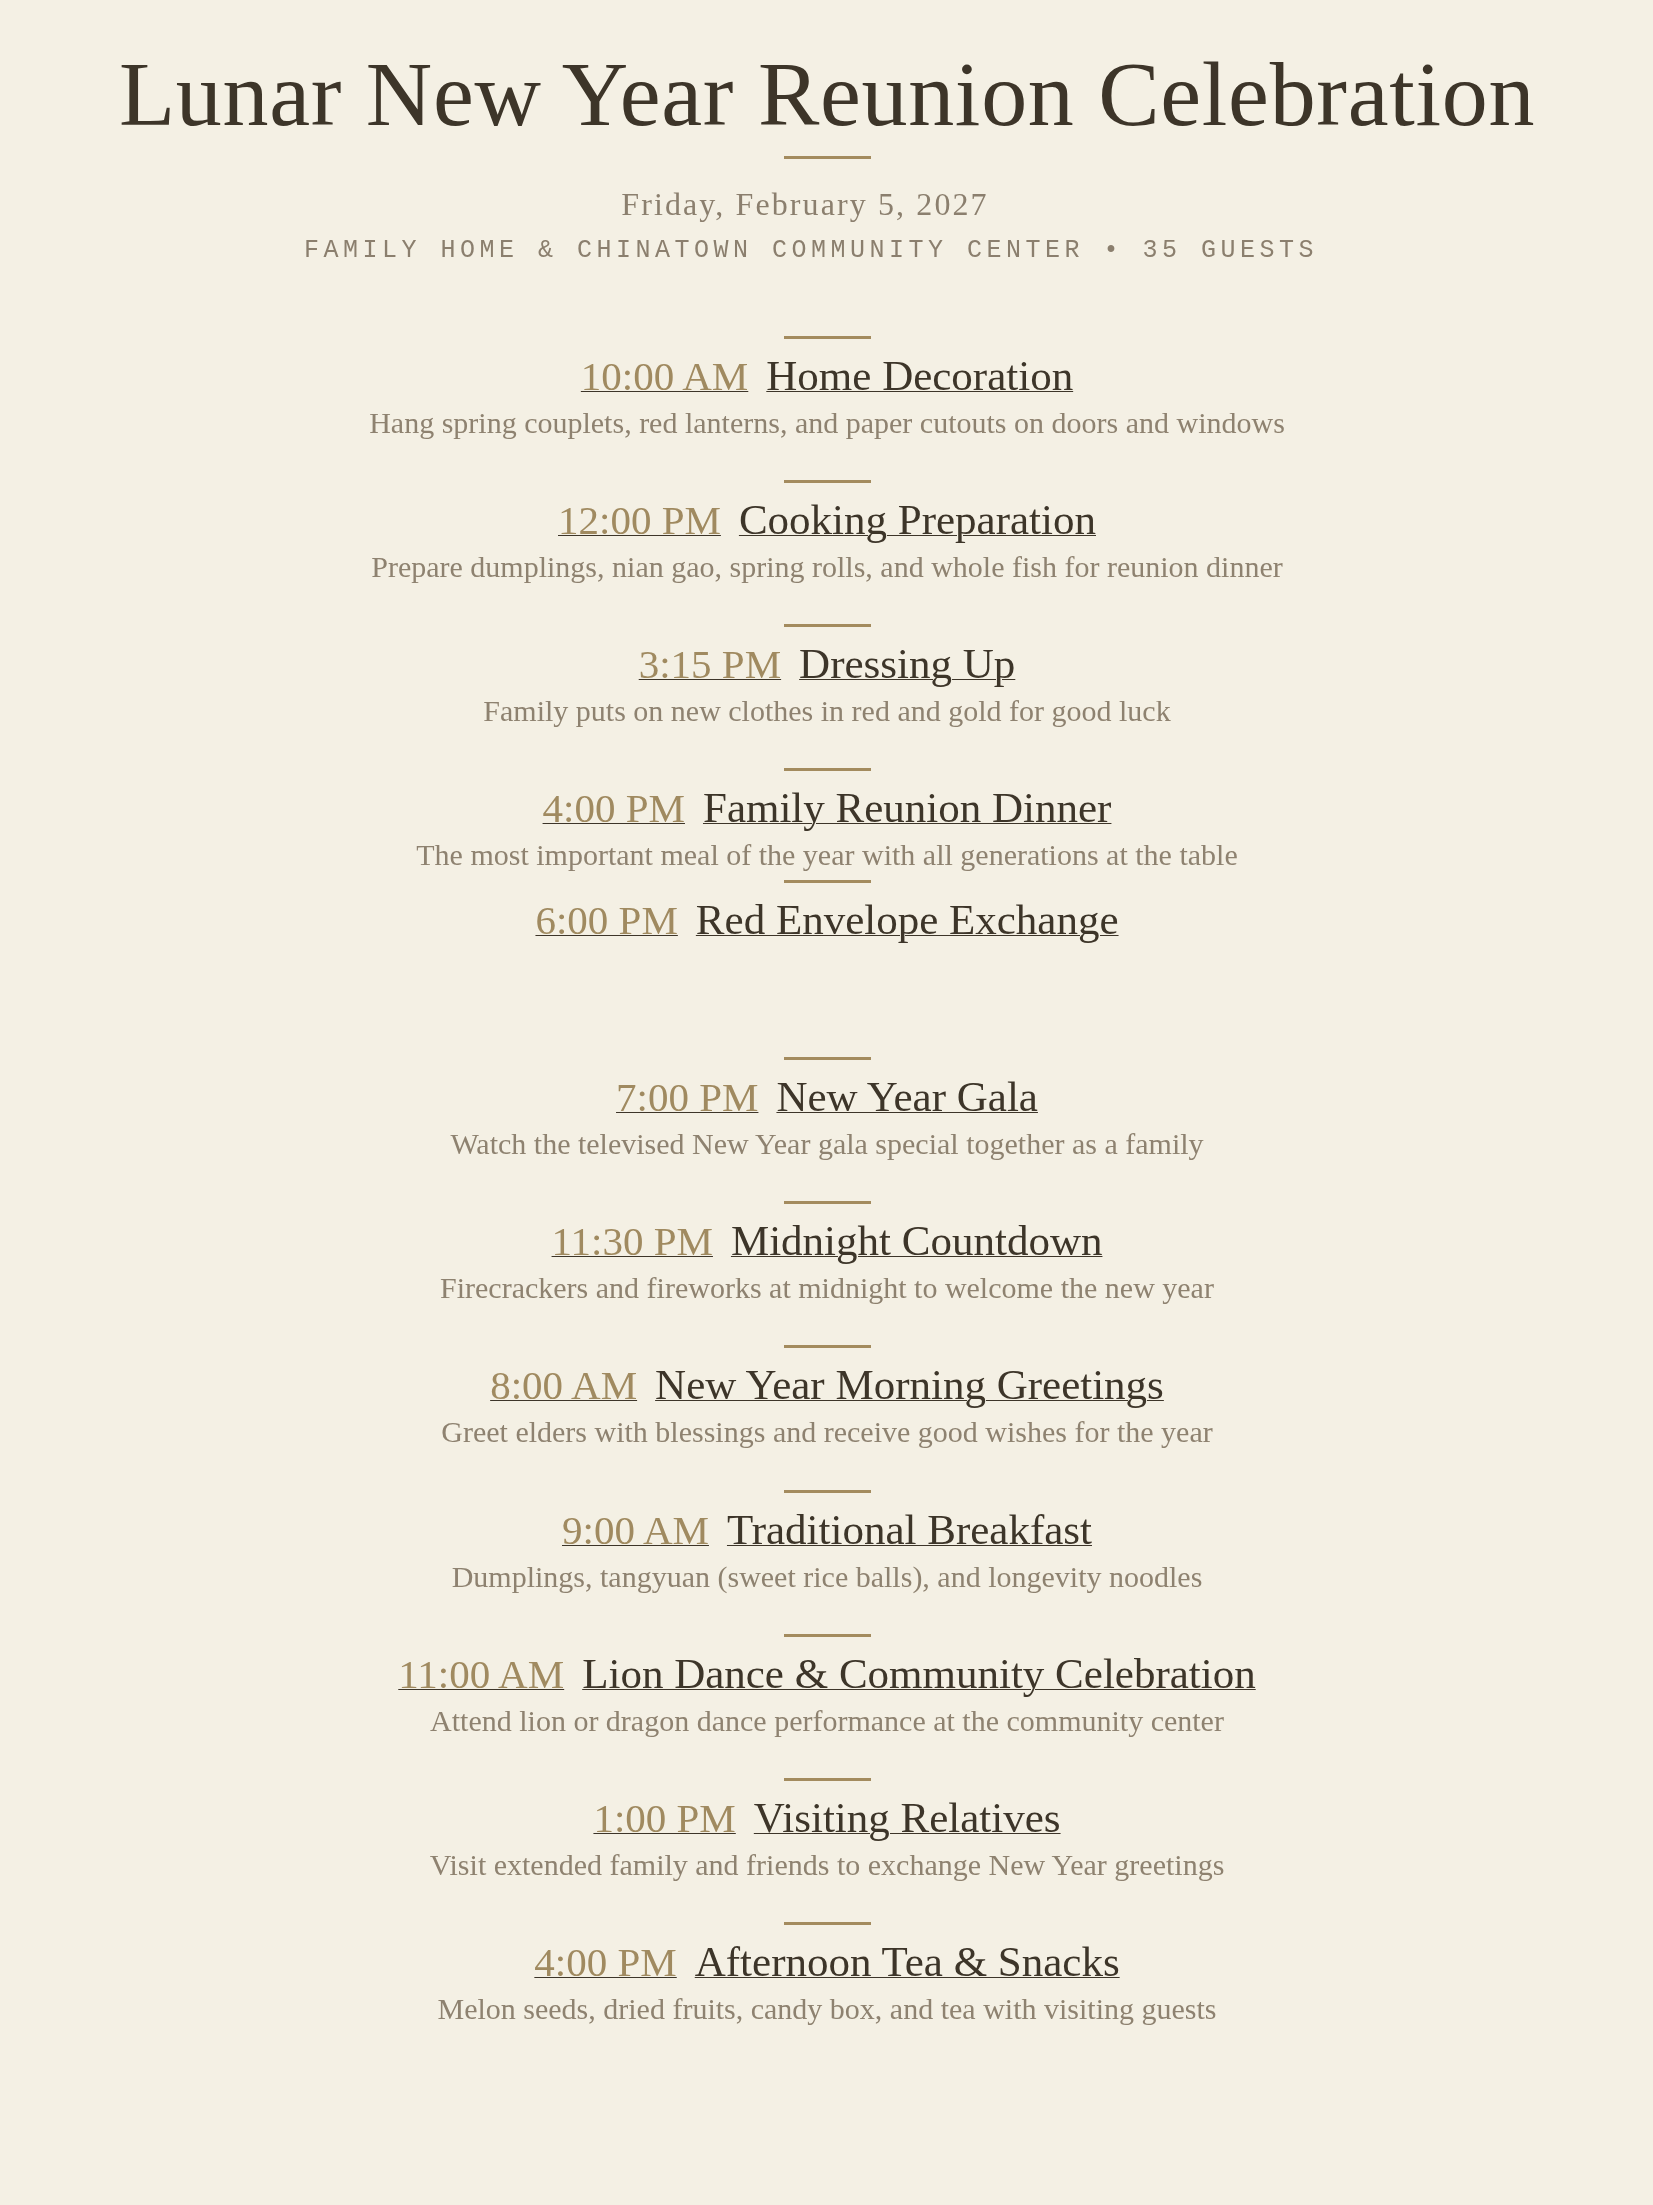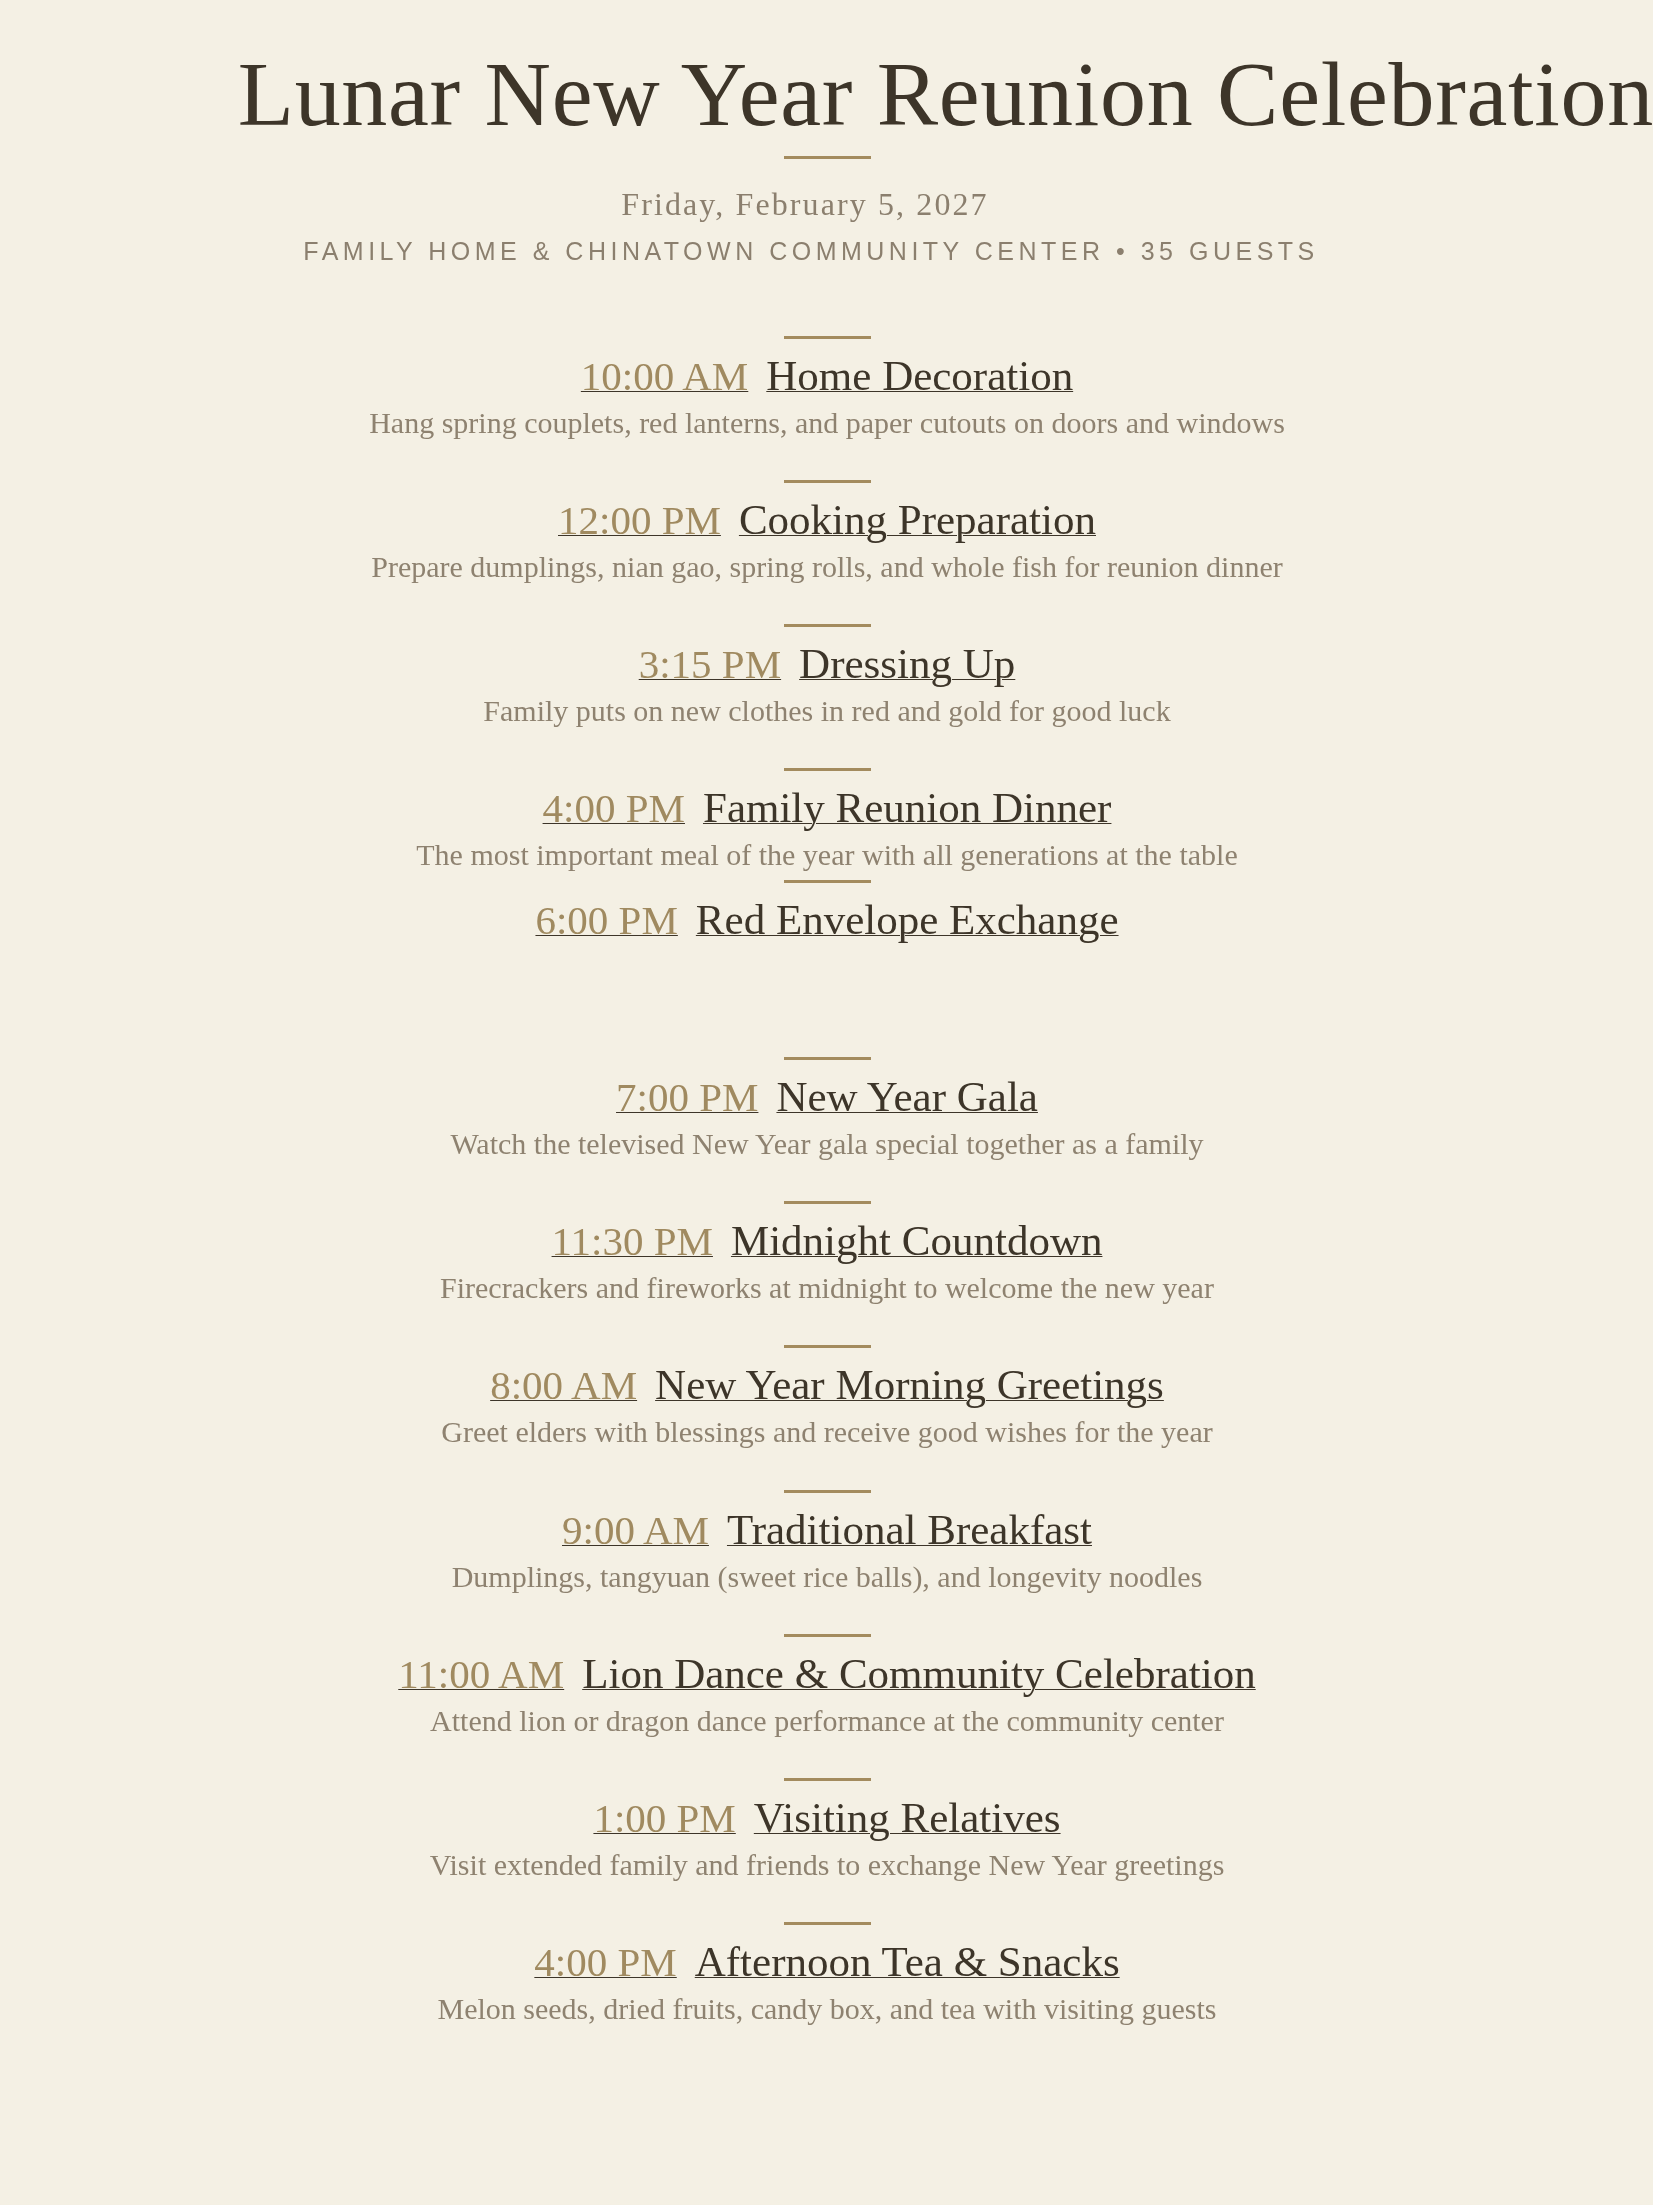--- a/index.html
+++ b/index.html
@@ -32,21 +32,21 @@
       left: 0;
       width: 1654px;
       top: 43px;
       margin: 0;
       font-family: "Liberation Serif", "DejaVu Serif", serif;
       font-weight: normal;
       font-size: 92px;
       line-height: 103px;
       letter-spacing: 0.7px;
       color: #3D3529;
-      text-align: right;
+      text-align: center;
       white-space: nowrap;
     }
     .header-divider {
       position: absolute;
       left: 784px;
       top: 156px;
       width: 87px;
       height: 2.8px;
       background: #A38B5E;
     }
@@ -62,21 +62,21 @@
       letter-spacing: 2.1px;
       color: #8B7F6E;
       white-space: nowrap;
     }
     .location {
       position: absolute;
       left: 0;
       width: 1622px;
       top: 236px;
       text-align: center;
-      font-family: Liberation Sans, sans-serif;
+      font-family: Liberation Mono, monospace;
       font-size: 25px;
       line-height: 30px;
       letter-spacing: 4.5px;
       text-transform: uppercase;
       color: #8B7F6E;
       white-space: nowrap;
     }
     .schedule {
       position: absolute;
       left: 0;

